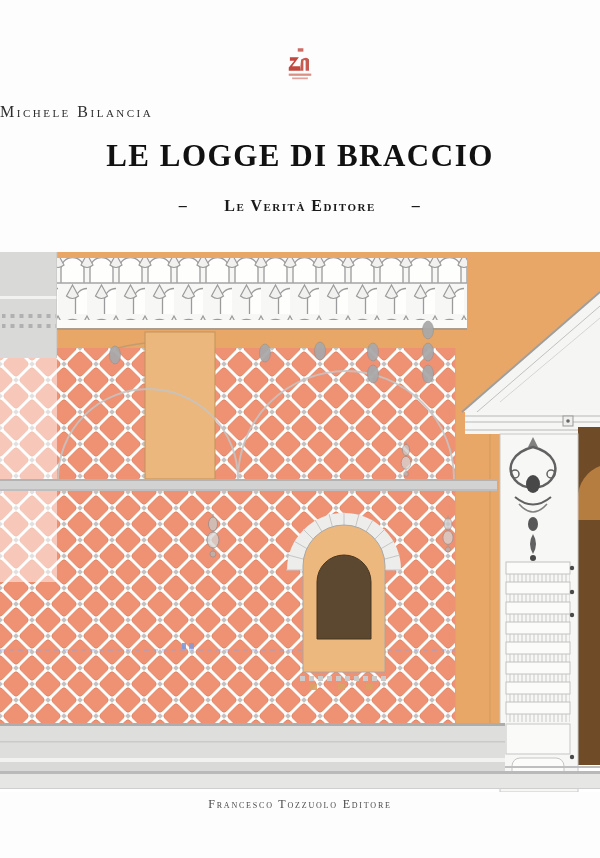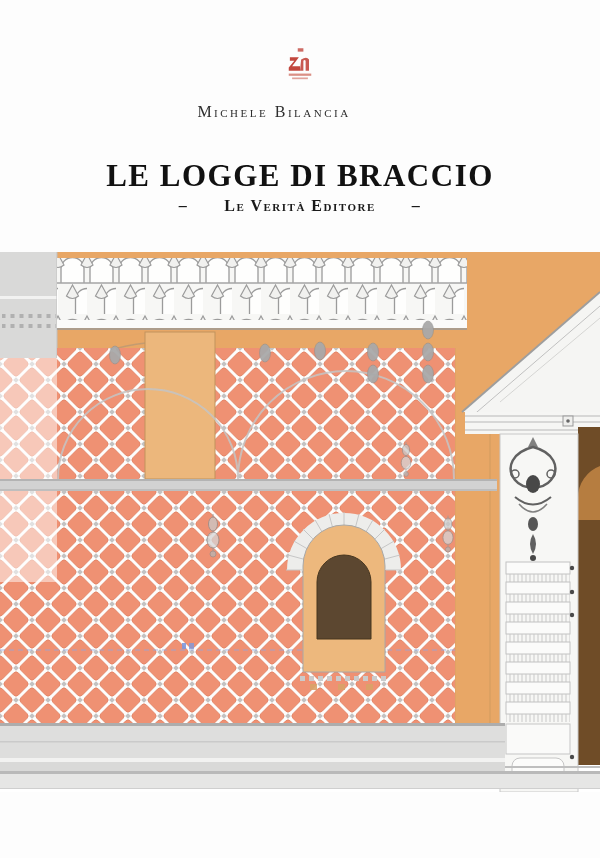--- a/index.html
+++ b/index.html
@@ -1,22 +1,22 @@
 <!DOCTYPE html>
 <html style="--wall_orange: #E8A766; --diamond_salmon: #EF9173; --diamond_outline: #DE7E5E; --panel_tan: #ECB77C; --window_frame_tan: #EDB87D; --window_dark_brown: #5C4730; --side_dark_brown: #6F4C27; --side_arch_brown: #B67D40; --stone_grey: #D2D2D2; --grey_block: #D9D9D8; --logo_red: #C2473E; --annotation_blue: #8FA6DF; --text_black: #1A1A1A;"><head>
 <meta charset="utf-8">
 <style>
   html,body{margin:0;padding:0;background:#fff;}
   .cover{position:relative;width:600px;height:858px;background:#FDFDFD;overflow:hidden;
          font-family:"Liberation Serif","DejaVu Serif",serif;}
   .logo{position:absolute;left:283px;top:46px;width:34px;height:36px;}
-  .author{position:absolute;left:0;top:103px;width:548px;text-align:center;
+  .author{position:absolute;left:0;top:103px;width:548px;
           font-variant:small-caps;font-size:16px;letter-spacing:2.5px;color:#2e2e2e;}
   .title{position:absolute;left:0;top:138px;width:600px;text-align:center;
-         font-weight:bold;font-size:31px;letter-spacing:1.5px;color:#111;margin-top:20px;}
+         font-weight:bold;font-size:31px;letter-spacing:1.5px;color:#111;}
   .subtitle{position:absolute;left:0;top:197px;width:600px;display:flex;
             justify-content:center;align-items:center;column-gap:36px;
             font-weight:bold;font-size:16px;letter-spacing:1.5px;color:#1a1a1a;
             font-variant:small-caps;}
   .subtitle .dash{font-variant:normal;font-weight:bold;}
   .illustration{position:absolute;left:0;top:252px;width:600px;height:540px;}
   .publisher{position:absolute;left:0;top:797px;width:600px;text-align:center;
              font-variant:small-caps;font-size:12px;letter-spacing:1.8px;color:#4a4a4a;}
 </style>
 </head>
@@ -237,13 +237,14 @@
       <rect x="0" y="489" width="505" height="1.5" fill="#CACACA"></rect>
       <rect x="0" y="506" width="505" height="4" fill="#F2F2F1"></rect>
       <rect x="0" y="510" width="505" height="9" fill="#D9D9D8"></rect>
       <rect x="505" y="514" width="95" height="2" fill="#BFBFBF"></rect>
       <rect x="0" y="519" width="600" height="3" fill="#B9B9B9"></rect>
       <rect x="0" y="522" width="600" height="14" fill="#E6E6E5"></rect>
       <rect x="0" y="536" width="600" height="1" fill="#CFCFCF"></rect>
     </g>
   </svg>
 
+  <div class="publisher">Francesco Tozzuolo Editore</div>
 </div>
 
 </body></html>

